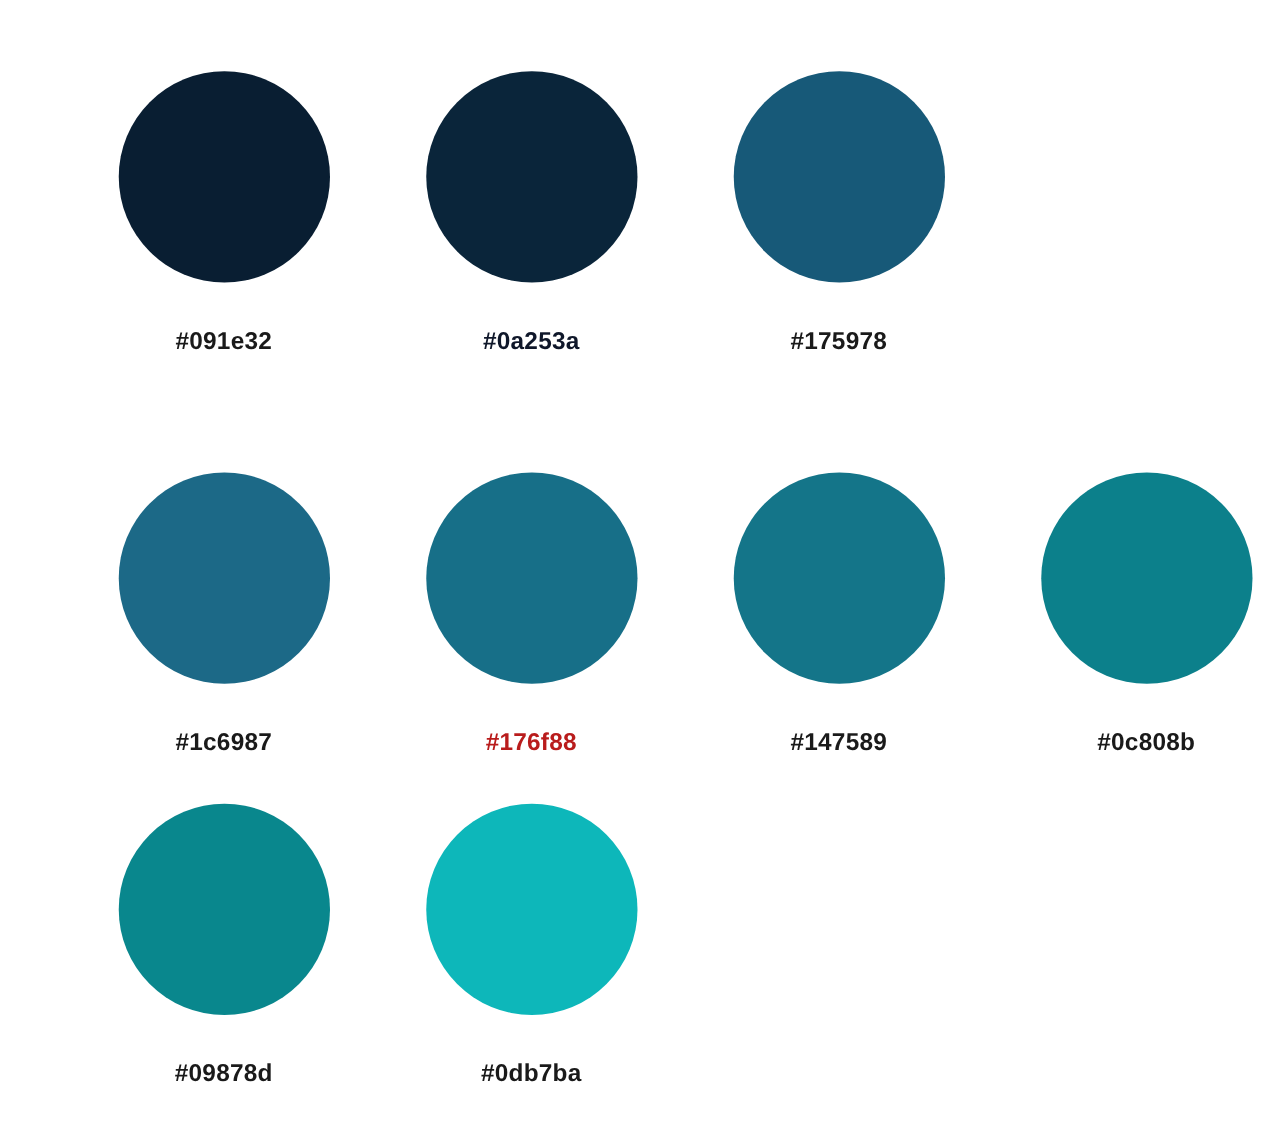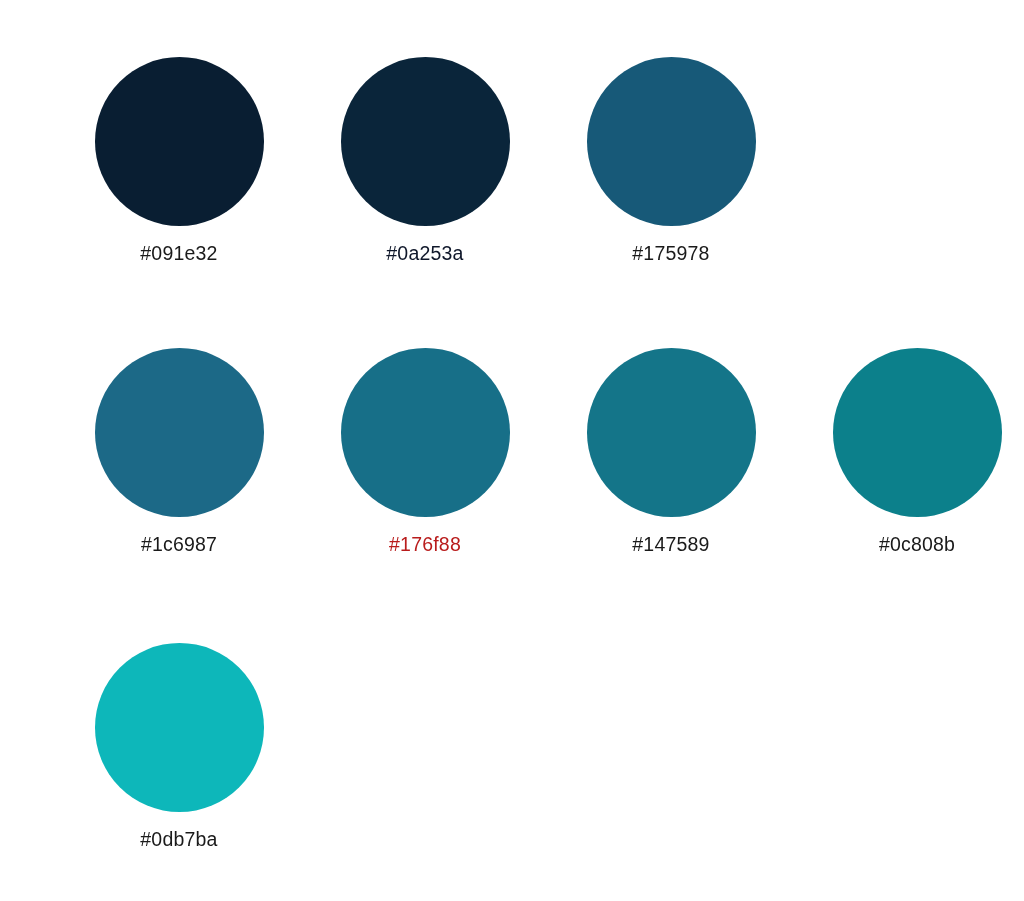--- a/index.html
+++ b/index.html
@@ -25,21 +25,21 @@
   .palette-row {
     position: absolute;
     left: 0;
     width: 1024px;
     display: flex;
     flex-direction: row;
     align-items: flex-start;
   }
 
   #palette-row-1 { top: 57px; }
-  #palette-row-2 { top: 348px; }
+  #palette-row-2 { top: 378px; }
   #palette-row-3 { top: 643px; }
 
   .swatch {
     width: 246px;
     flex: 0 0 246px;
     display: flex;
     flex-direction: column;
     align-items: center;
   }
 
@@ -49,27 +49,28 @@
   }
 
   .swatch-circle {
     width: 169px;
     height: 169px;
     border-radius: 50%;
     background: #cccccc;
   }
 
   .swatch-label {
-    margin-top: 16px;
+    margin-top: 36px;
     font-size: 19.5px;
     line-height: 22px;
     color: #1a1a1a;
     letter-spacing: 0.2px;
     white-space: nowrap;
     font-family: "Liberation Sans", "DejaVu Sans", sans-serif;
+    font-weight: bold;
   }
 </style>
 </head>
 <body style="background: rgb(255, 255, 255);">
 
 <div id="palette-board">
 
   <div class="palette-row" id="palette-row-1">
     <div class="swatch">
       <div class="swatch-circle" style="background: rgb(9, 30, 50);"></div>
@@ -99,18 +100,22 @@
       <div class="swatch-label" style="color: rgb(26, 26, 26);">#147589</div>
     </div>
     <div class="swatch">
       <div class="swatch-circle" style="background: rgb(12, 128, 139);"></div>
       <div class="swatch-label" style="color: rgb(26, 26, 26);">#0c808b</div>
     </div>
   </div>
 
   <div class="palette-row" id="palette-row-3">
     <div class="swatch">
+      <div class="swatch-circle" style="background: rgb(9, 135, 141);"></div>
+      <div class="swatch-label" style="color: rgb(26, 26, 26);">#09878d</div>
+    </div>
+    <div class="swatch">
       <div class="swatch-circle" style="background: rgb(13, 183, 186);"></div>
       <div class="swatch-label" style="color: rgb(26, 26, 26);">#0db7ba</div>
     </div>
   </div>
 
 </div>
 
 </body></html>

